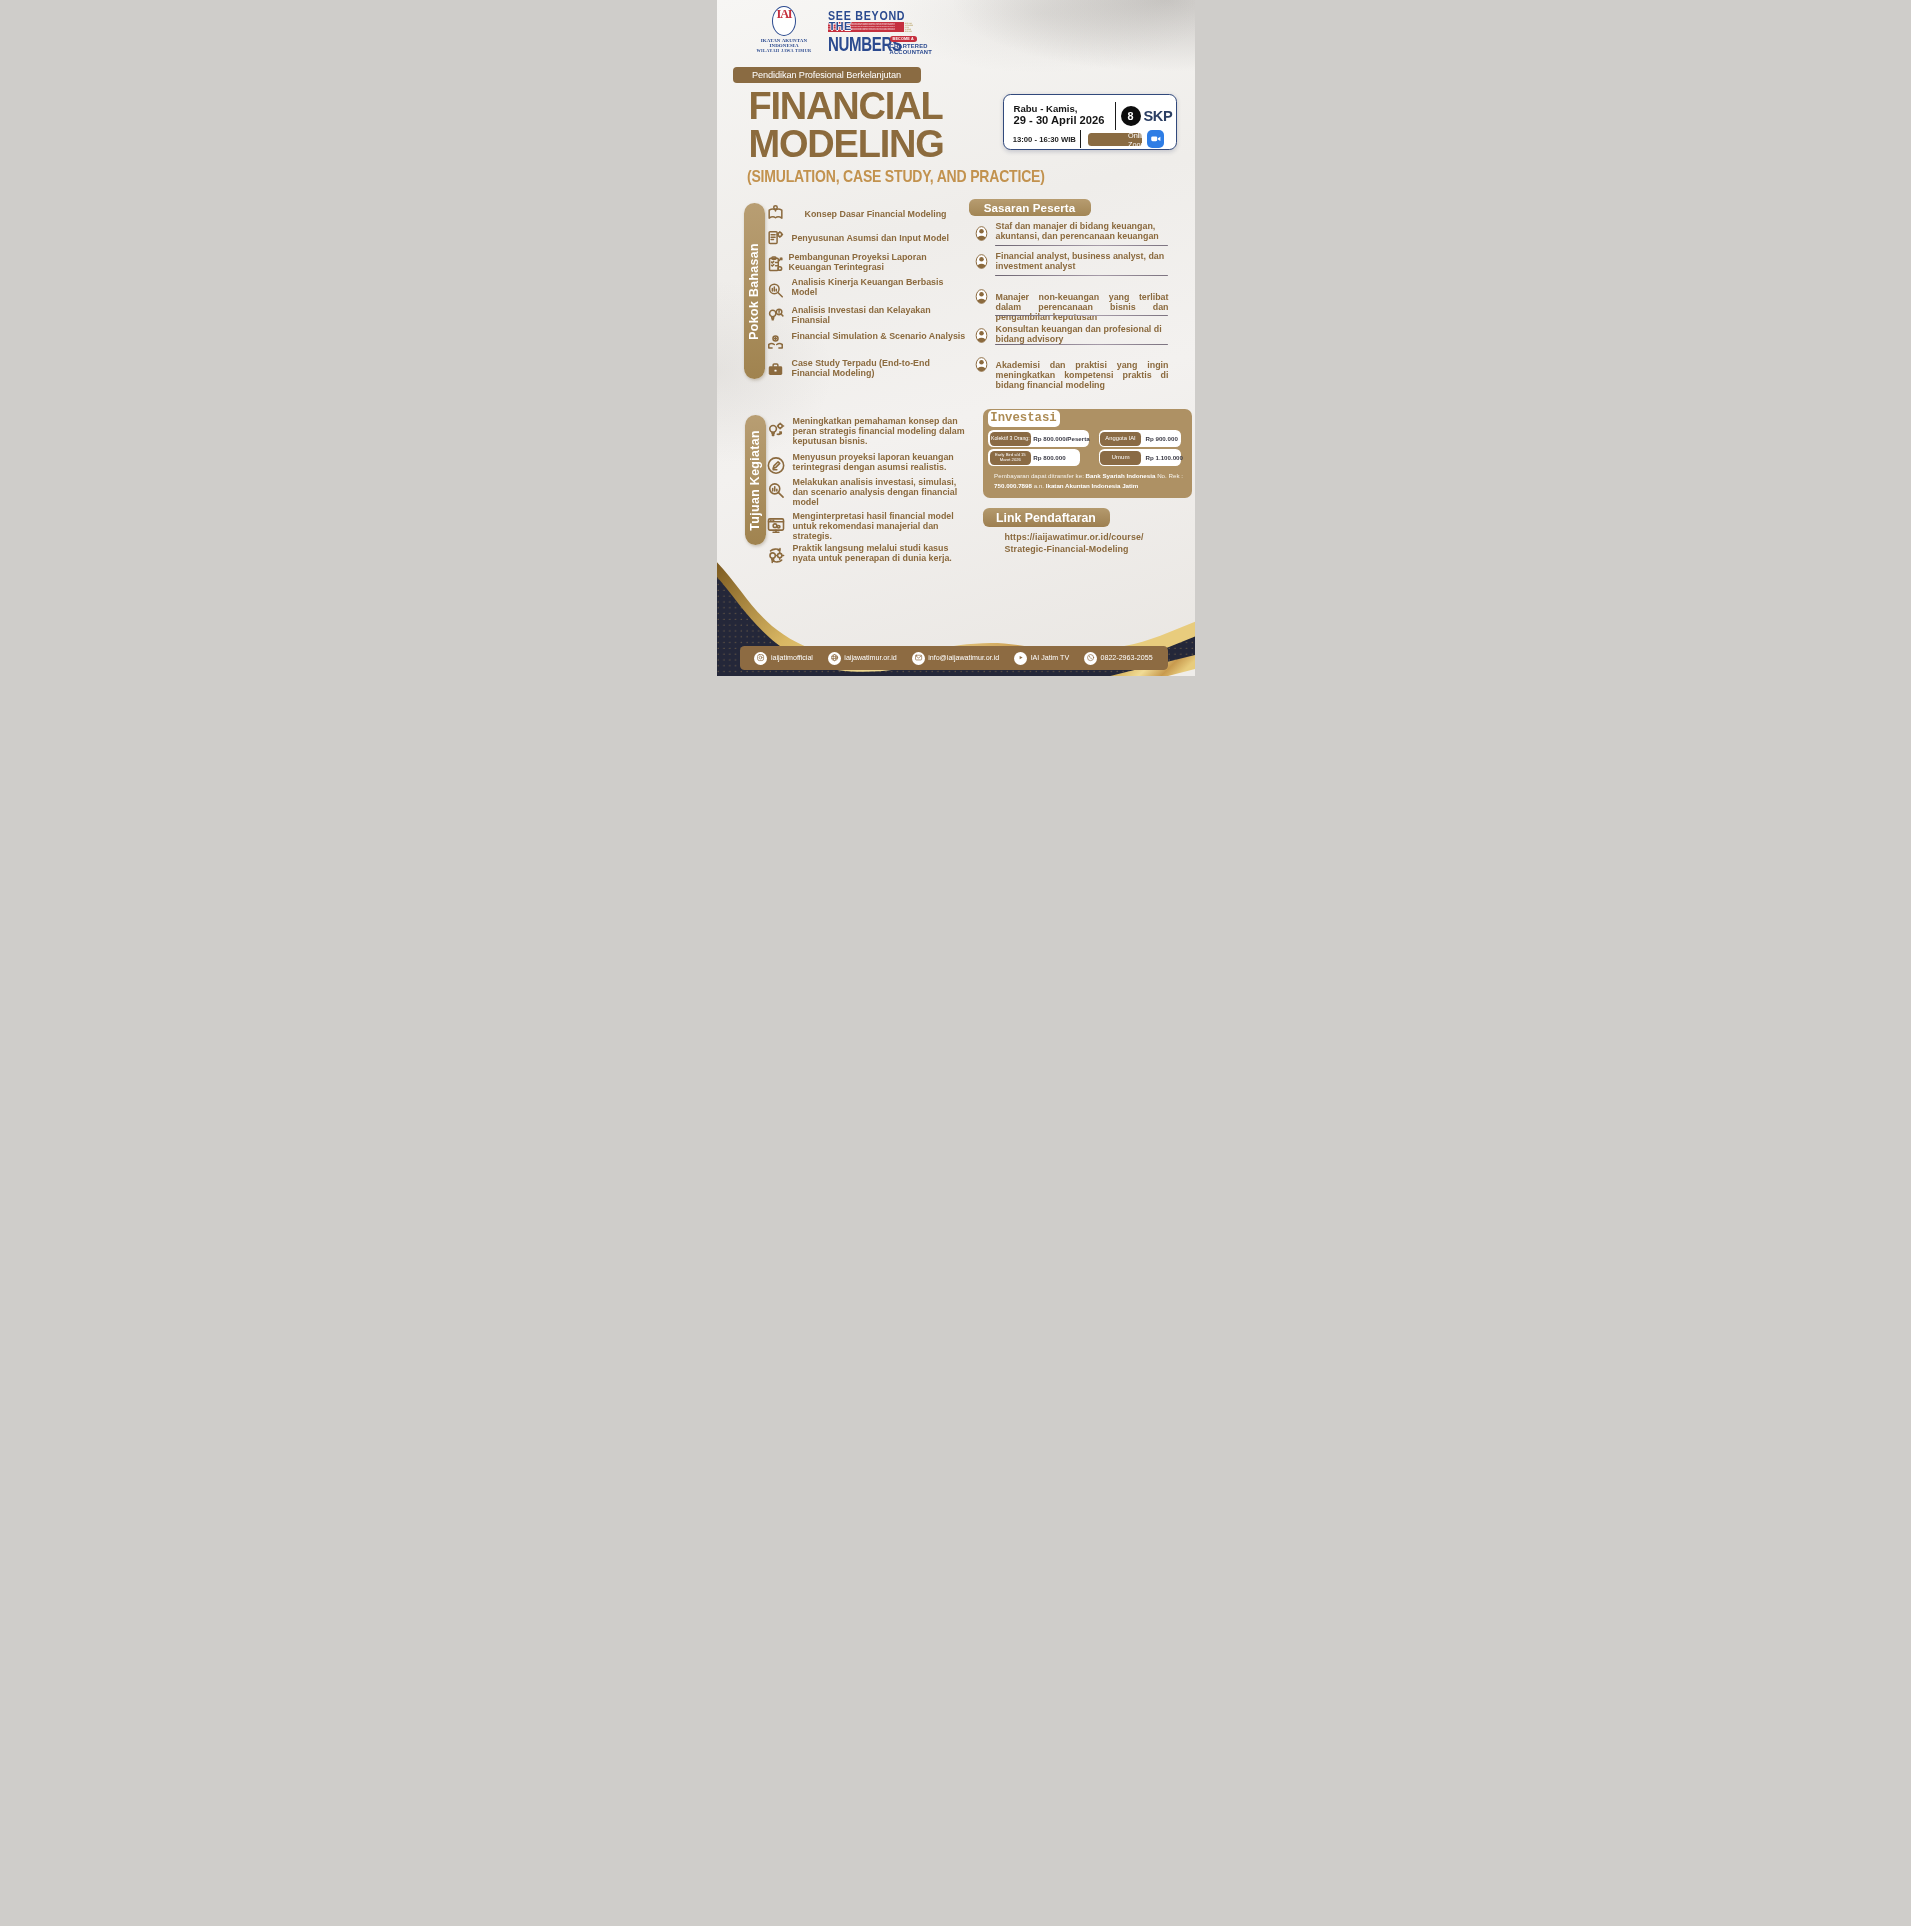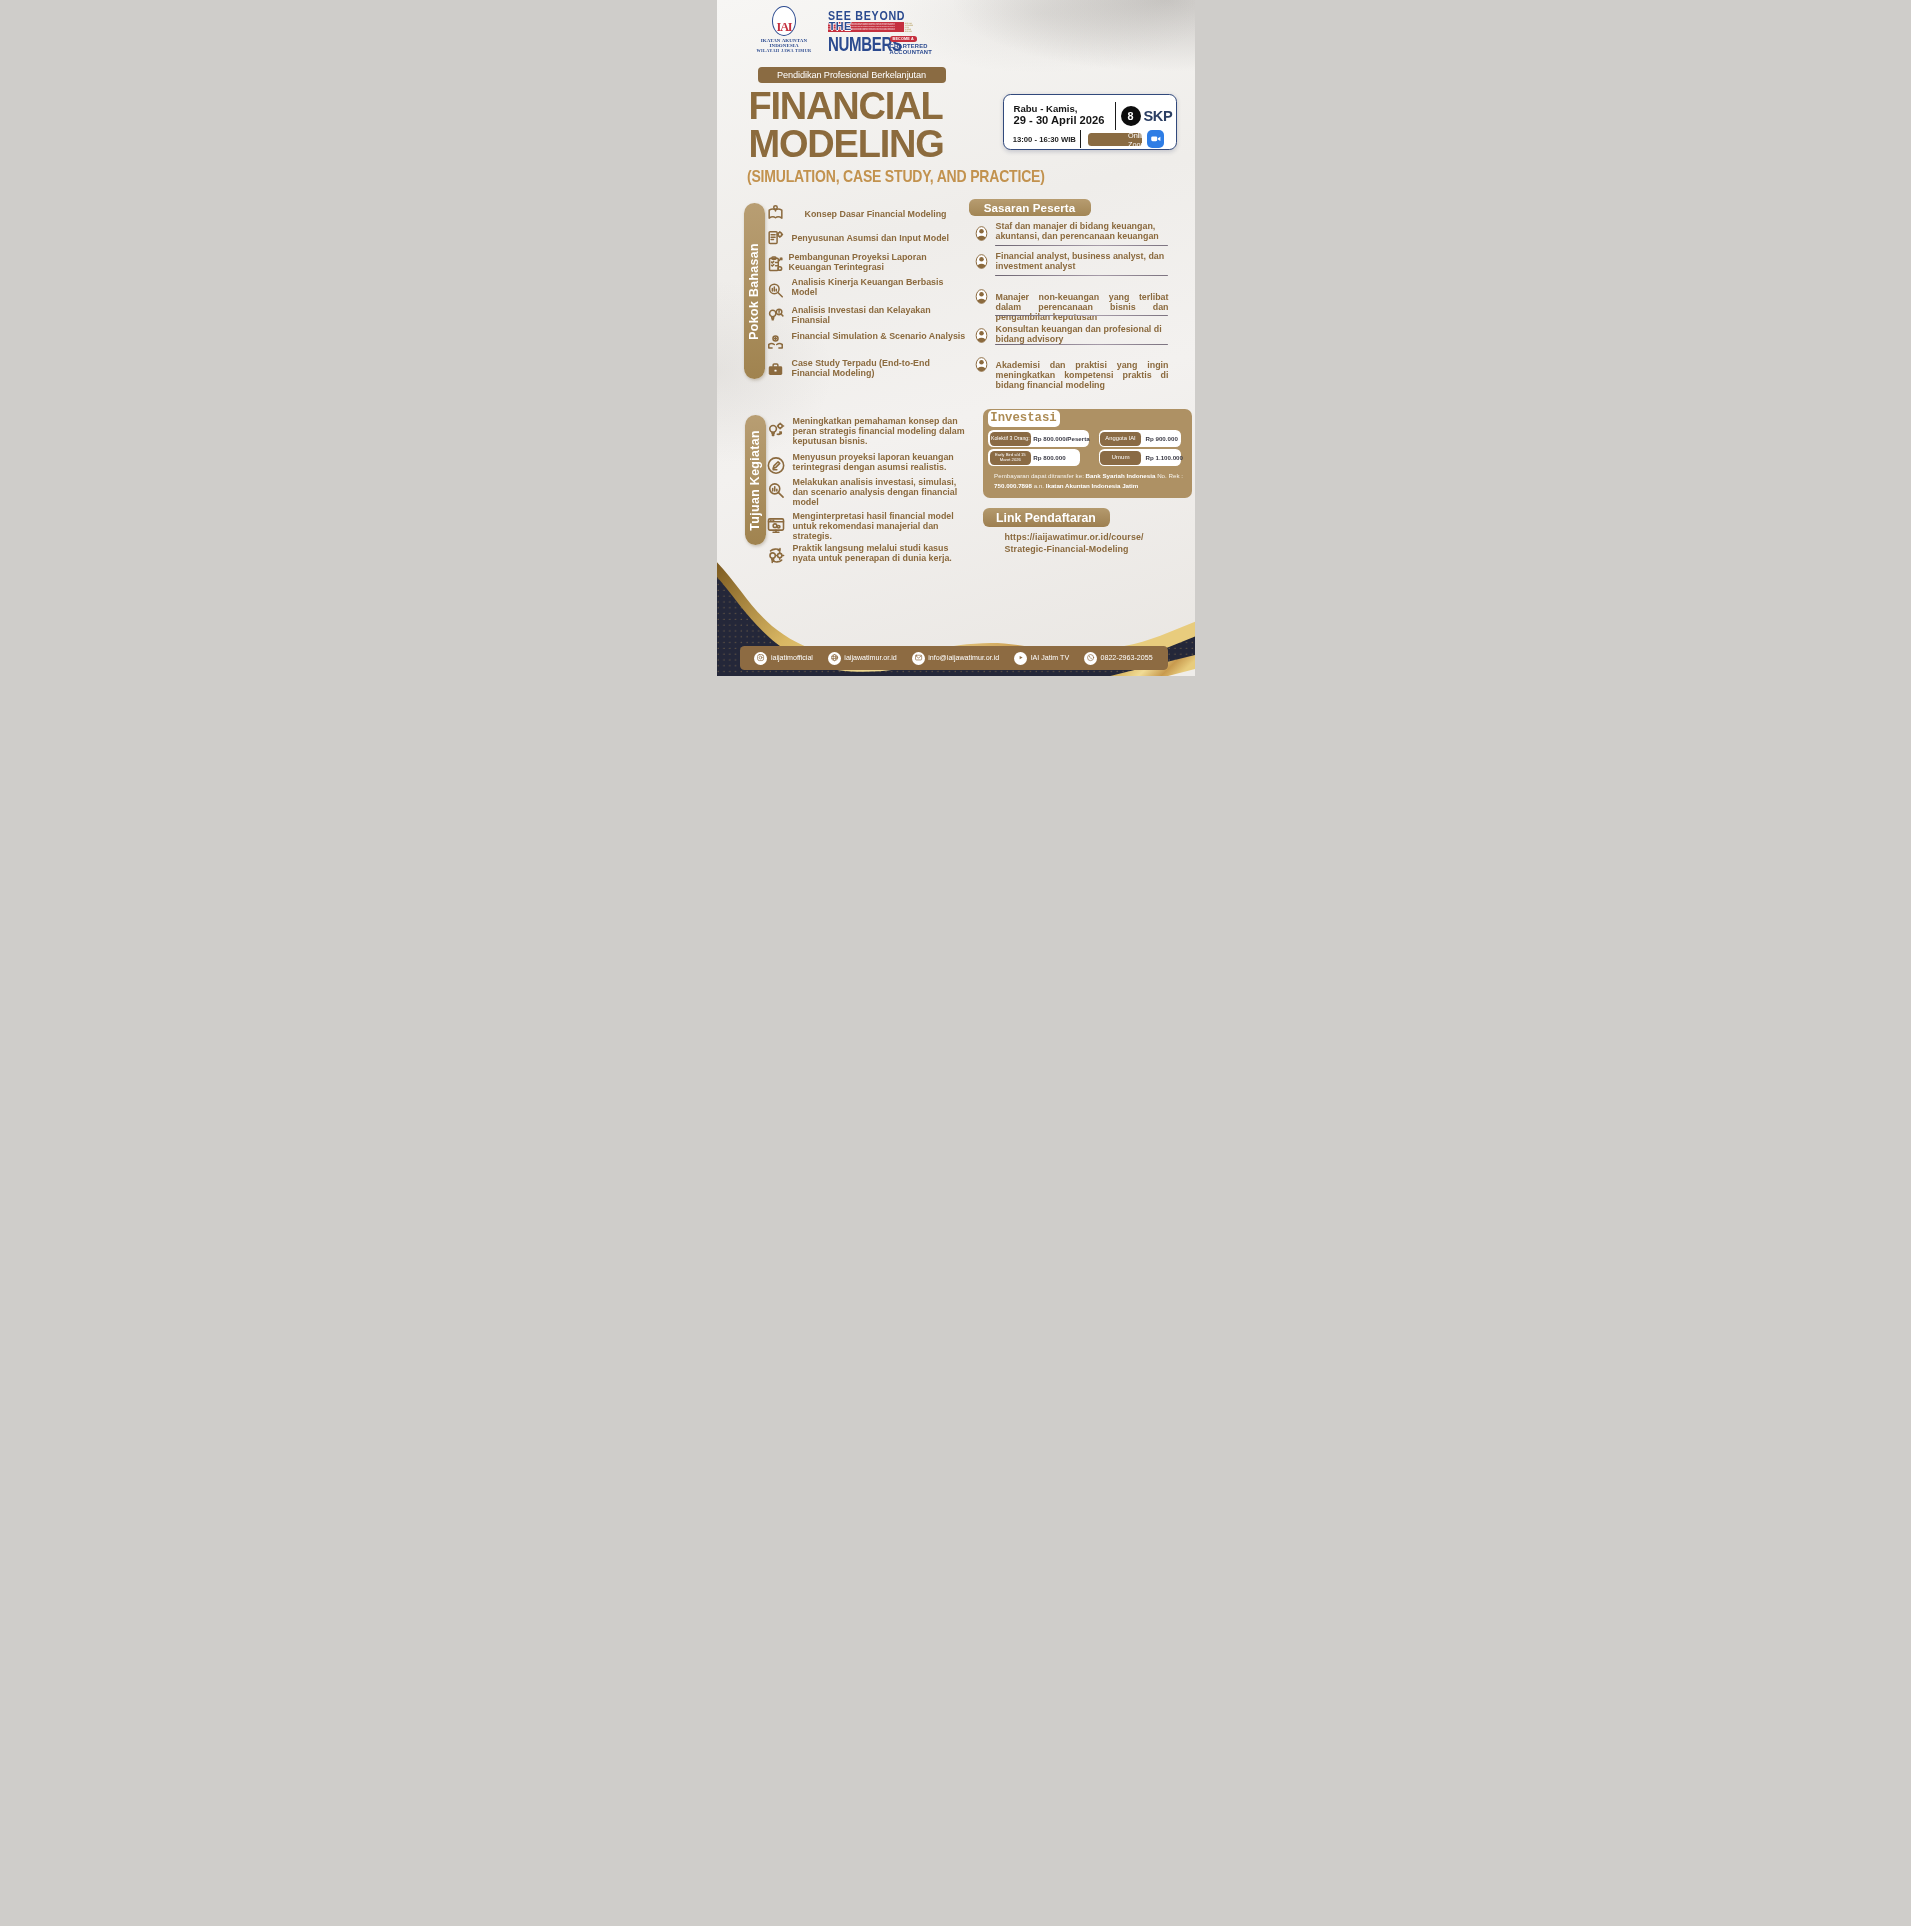--- a/index.html
+++ b/index.html
@@ -10,39 +10,39 @@
       radial-gradient(347px 116px at 94% 0%, rgba(90,85,80,.28), transparent 62%),
       radial-gradient(270px 100px at 68% 2%, rgba(120,115,108,.10), transparent 60%),
       radial-gradient(193px 154px at 0% 55%, rgba(120,115,108,.10), transparent 60%),
       linear-gradient(165deg,#f7f6f4 0%,#efedea 35%,#f3f1ef 60%,#e9e6e2 100%);
   }
   .abs{position:absolute;}
 
   
   .iai-logo{left:29px; top:6.2px; width:77px; text-align:center;}
   .iai-oval{width:24px; height:30px; margin:0 auto; background:#fff; border:1.2px solid #2b4a8f;
-    border-radius:50%; display:flex; align-items:flex-end; justify-content:center;}
+    border-radius:50%; display:flex; align-items:flex-start; justify-content:center;}
   .iai-mono{font-family:"Liberation Serif",serif; font-weight:bold; font-size:12.3px; color:#c5303e; letter-spacing:-1.2px;}
   .iai-org{margin-top:1.5px; font-family:"Liberation Serif",serif; font-weight:bold; font-size:5px; color:#2b4a8f; letter-spacing:0.1px;}
   .iai-region{margin-top:0.4px; font-family:"Liberation Serif",serif; font-weight:bold; font-size:4.2px; color:#2b4a8f; letter-spacing:0.4px;}
 
   .campaign{left:111px; top:7px; width:116px; height:50px;}
   .cmp-top{position:absolute; left:0; top:0; font-size:11.6px; font-weight:bold; color:#2b4a8f; letter-spacing:0.8px; transform:scale(.92,1.15); transform-origin:left top; white-space:nowrap;}
   .cmp-band{position:absolute; left:0; top:15.4px; width:76px; height:9.2px; background:#c5303e; overflow:hidden; padding:0.4px 0.8px;}
   .cmp-band div{font-family:"DejaVu Sans Mono",monospace; font-size:1.3px; line-height:1.3; color:rgba(255,255,255,.92); white-space:nowrap;}
   .cmp-the{position:absolute; left:1.2px; top:13px; font-size:10.8px; font-weight:bold; color:#2b4a8f;
     text-shadow:0.8px 0 0 #fff,-0.8px 0 0 #fff,0 0.8px 0 #fff,0 -0.8px 0 #fff; letter-spacing:0.4px;}
   .cmp-side{position:absolute; left:77px; top:16px; width:17.7px;}
   .cmp-side div{font-size:1.8px; line-height:1.05; color:#a98d3f; font-family:"DejaVu Sans Mono",monospace;}
   .cmp-numbers{position:absolute; left:0; top:26px; font-size:17.7px; font-weight:bold; color:#2b4a8f; letter-spacing:-0.4px; transform:scale(.85,1.15); transform-origin:left top; white-space:nowrap;}
   .cmp-become{position:absolute; left:62px; top:29px; background:#c5303e; color:#fff; font-size:3.7px; font-weight:bold; padding:0.8px 3.1px; border-radius:2.7px; letter-spacing:0.2px;}
   .cmp-ca{position:absolute; left:62px; top:36px; font-size:5.8px; font-weight:bold; color:#2b4a8f; line-height:1.06; letter-spacing:0.2px;}
 
   
-  .prog-badge{left:41px; top:67px; width:188px; height:16px; background:#8a6b42; border-radius:3.9px;
+  .prog-badge{left:16px; top:67px; width:188px; height:16px; background:#8a6b42; border-radius:3.9px;
     color:#fff; font-size:9.2px; display:flex; align-items:center; justify-content:center; letter-spacing:-0.1px;}
   .title{left:32px; top:87px; font-size:38px; font-weight:bold; color:#8c6b3d; letter-spacing:-1.2px; line-height:.96; transform:scale(1,1.04); transform-origin:left top;}
   .subtitle{left:30px; top:167px; font-size:14.3px; font-weight:bold; color:#c2924e; letter-spacing:-0.2px; white-space:nowrap; transform:scale(.98,1.12); transform-origin:left top;}
 
   
   .sched{left:286px; top:94px; width:174px; height:56px; background:#fff; border:1.2px solid #31497c;
     border-radius:7.7px; box-shadow:0 1.9px 4.6px rgba(40,50,90,.20);}
   .sched .days{position:absolute; left:10px; top:7.7px; font-size:9.6px; font-weight:bold; color:#151515;}
   .sched .dates{position:absolute; left:10px; top:18.5px; font-size:11.2px; font-weight:bold; color:#151515;}
   .sched .div1{position:absolute; left:111px; top:7px; width:1.2px; height:28px; background:#1a1a1a;}

